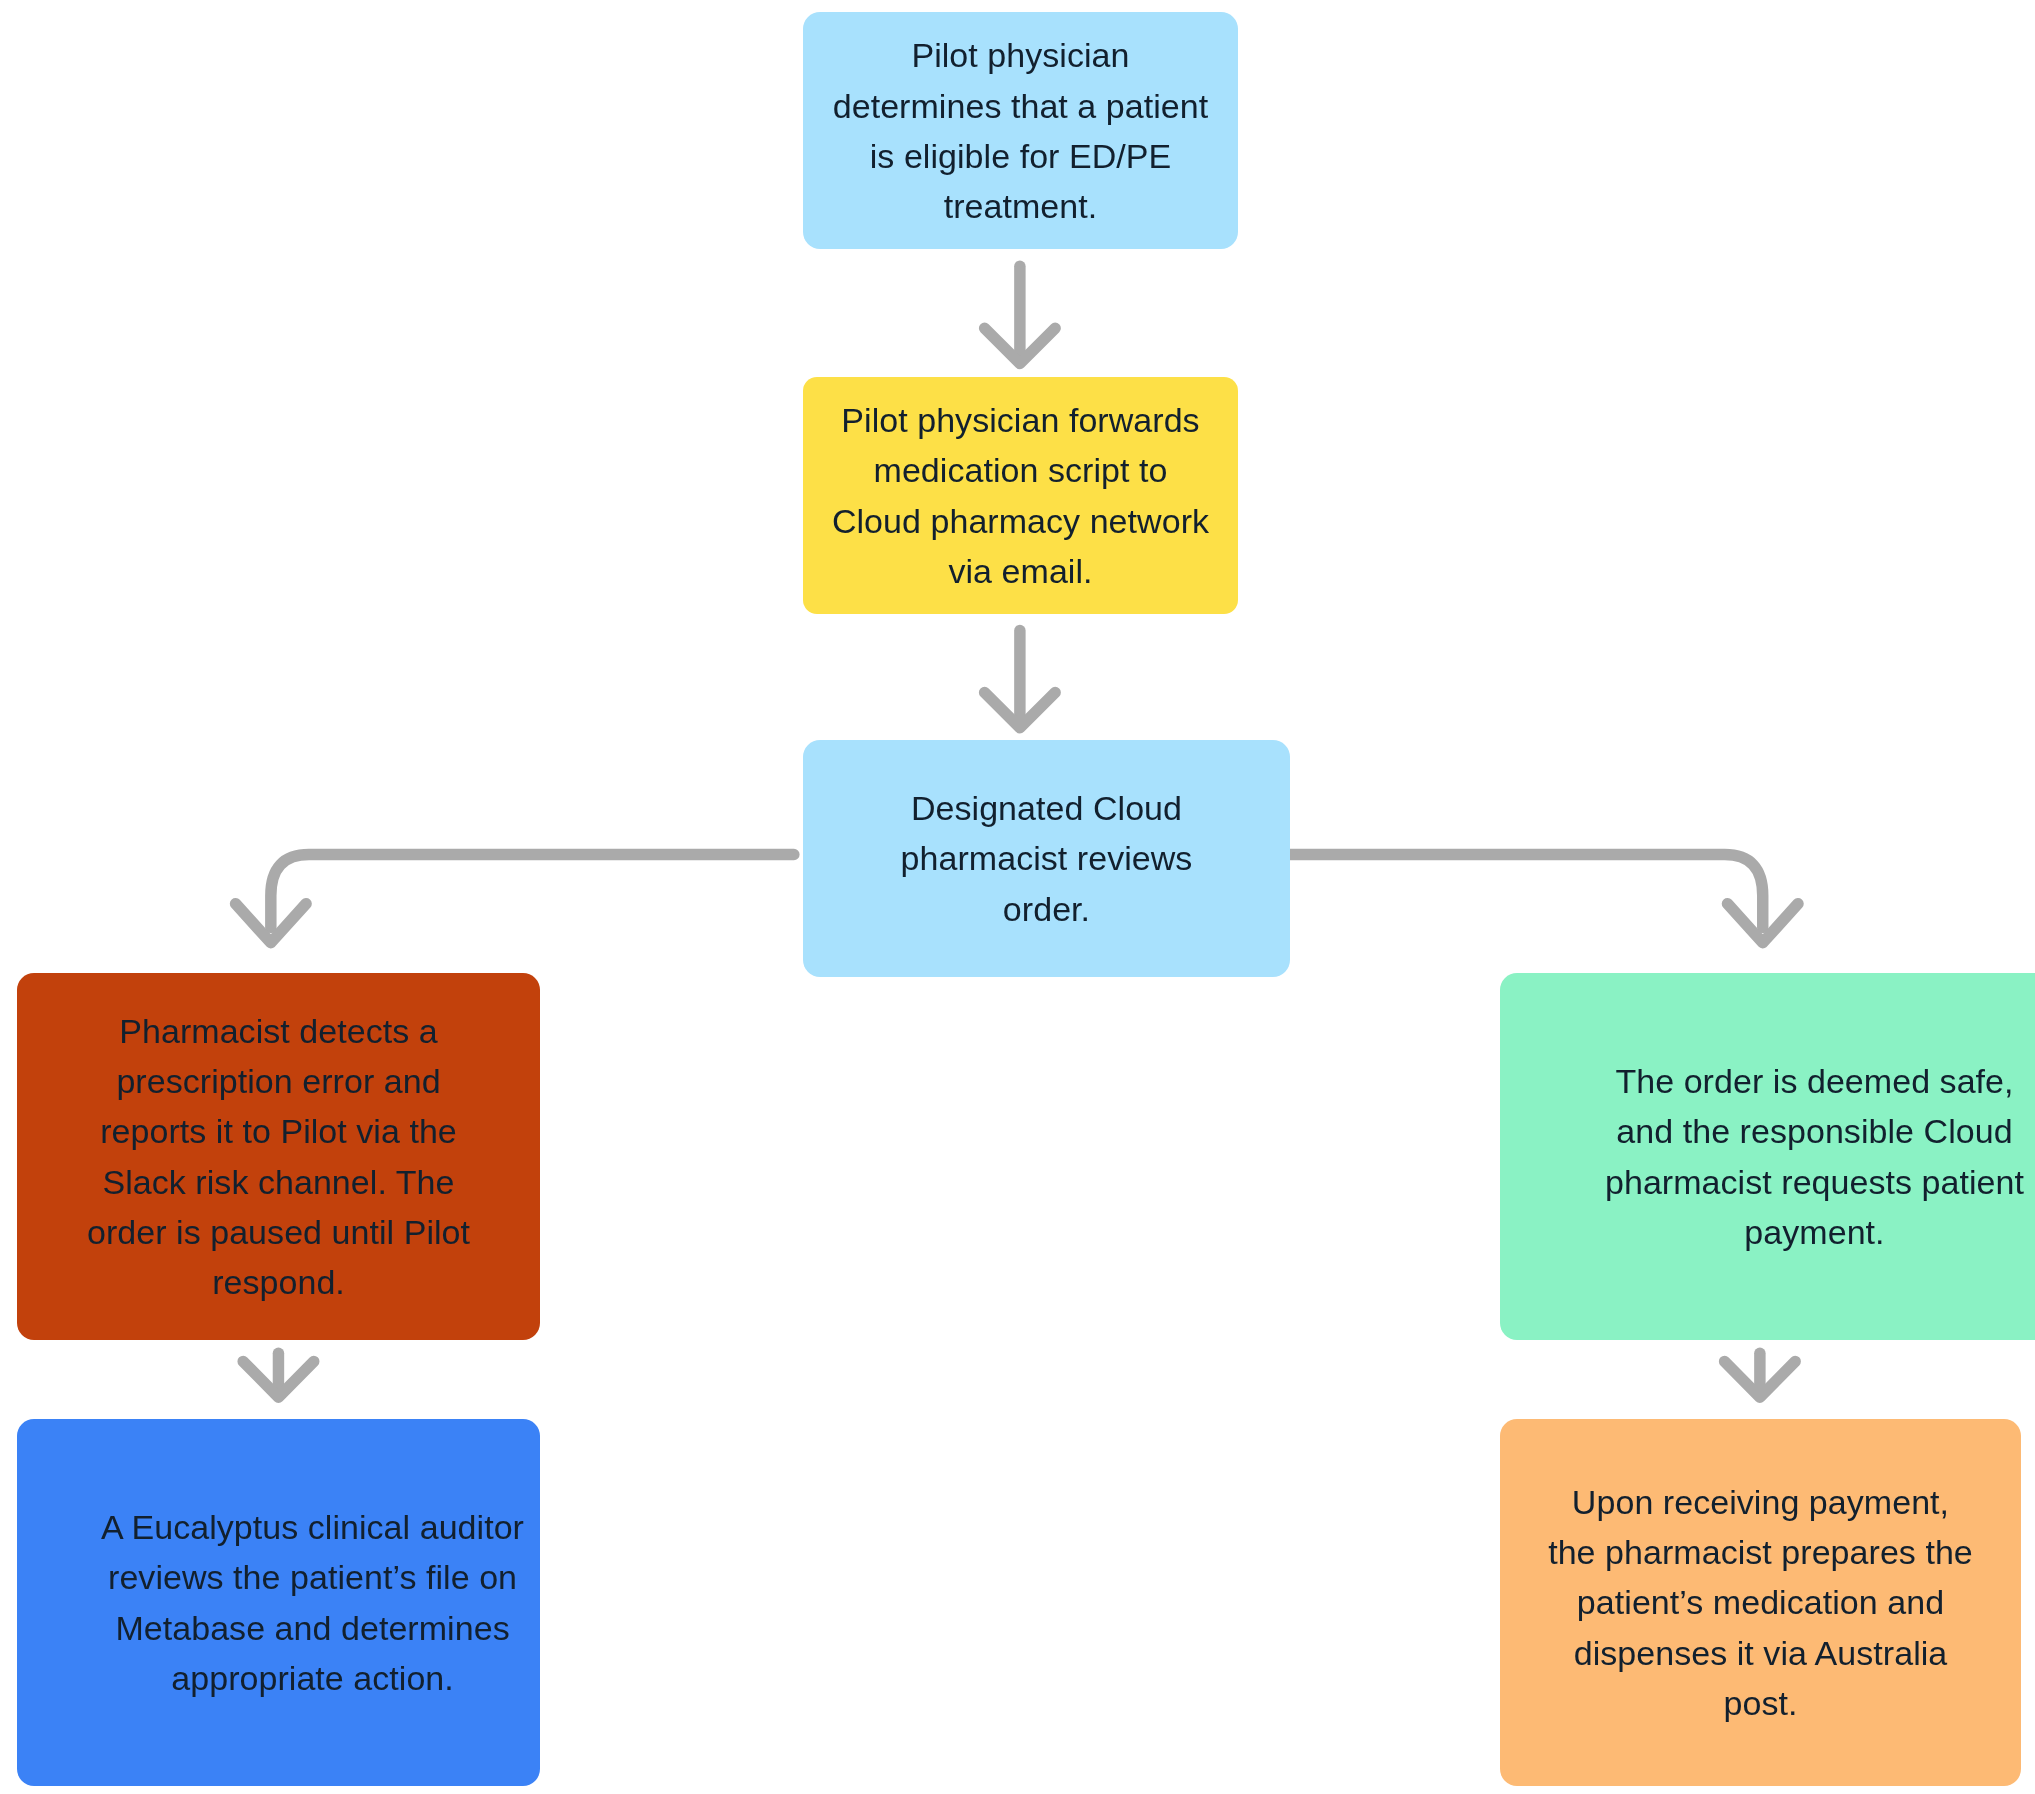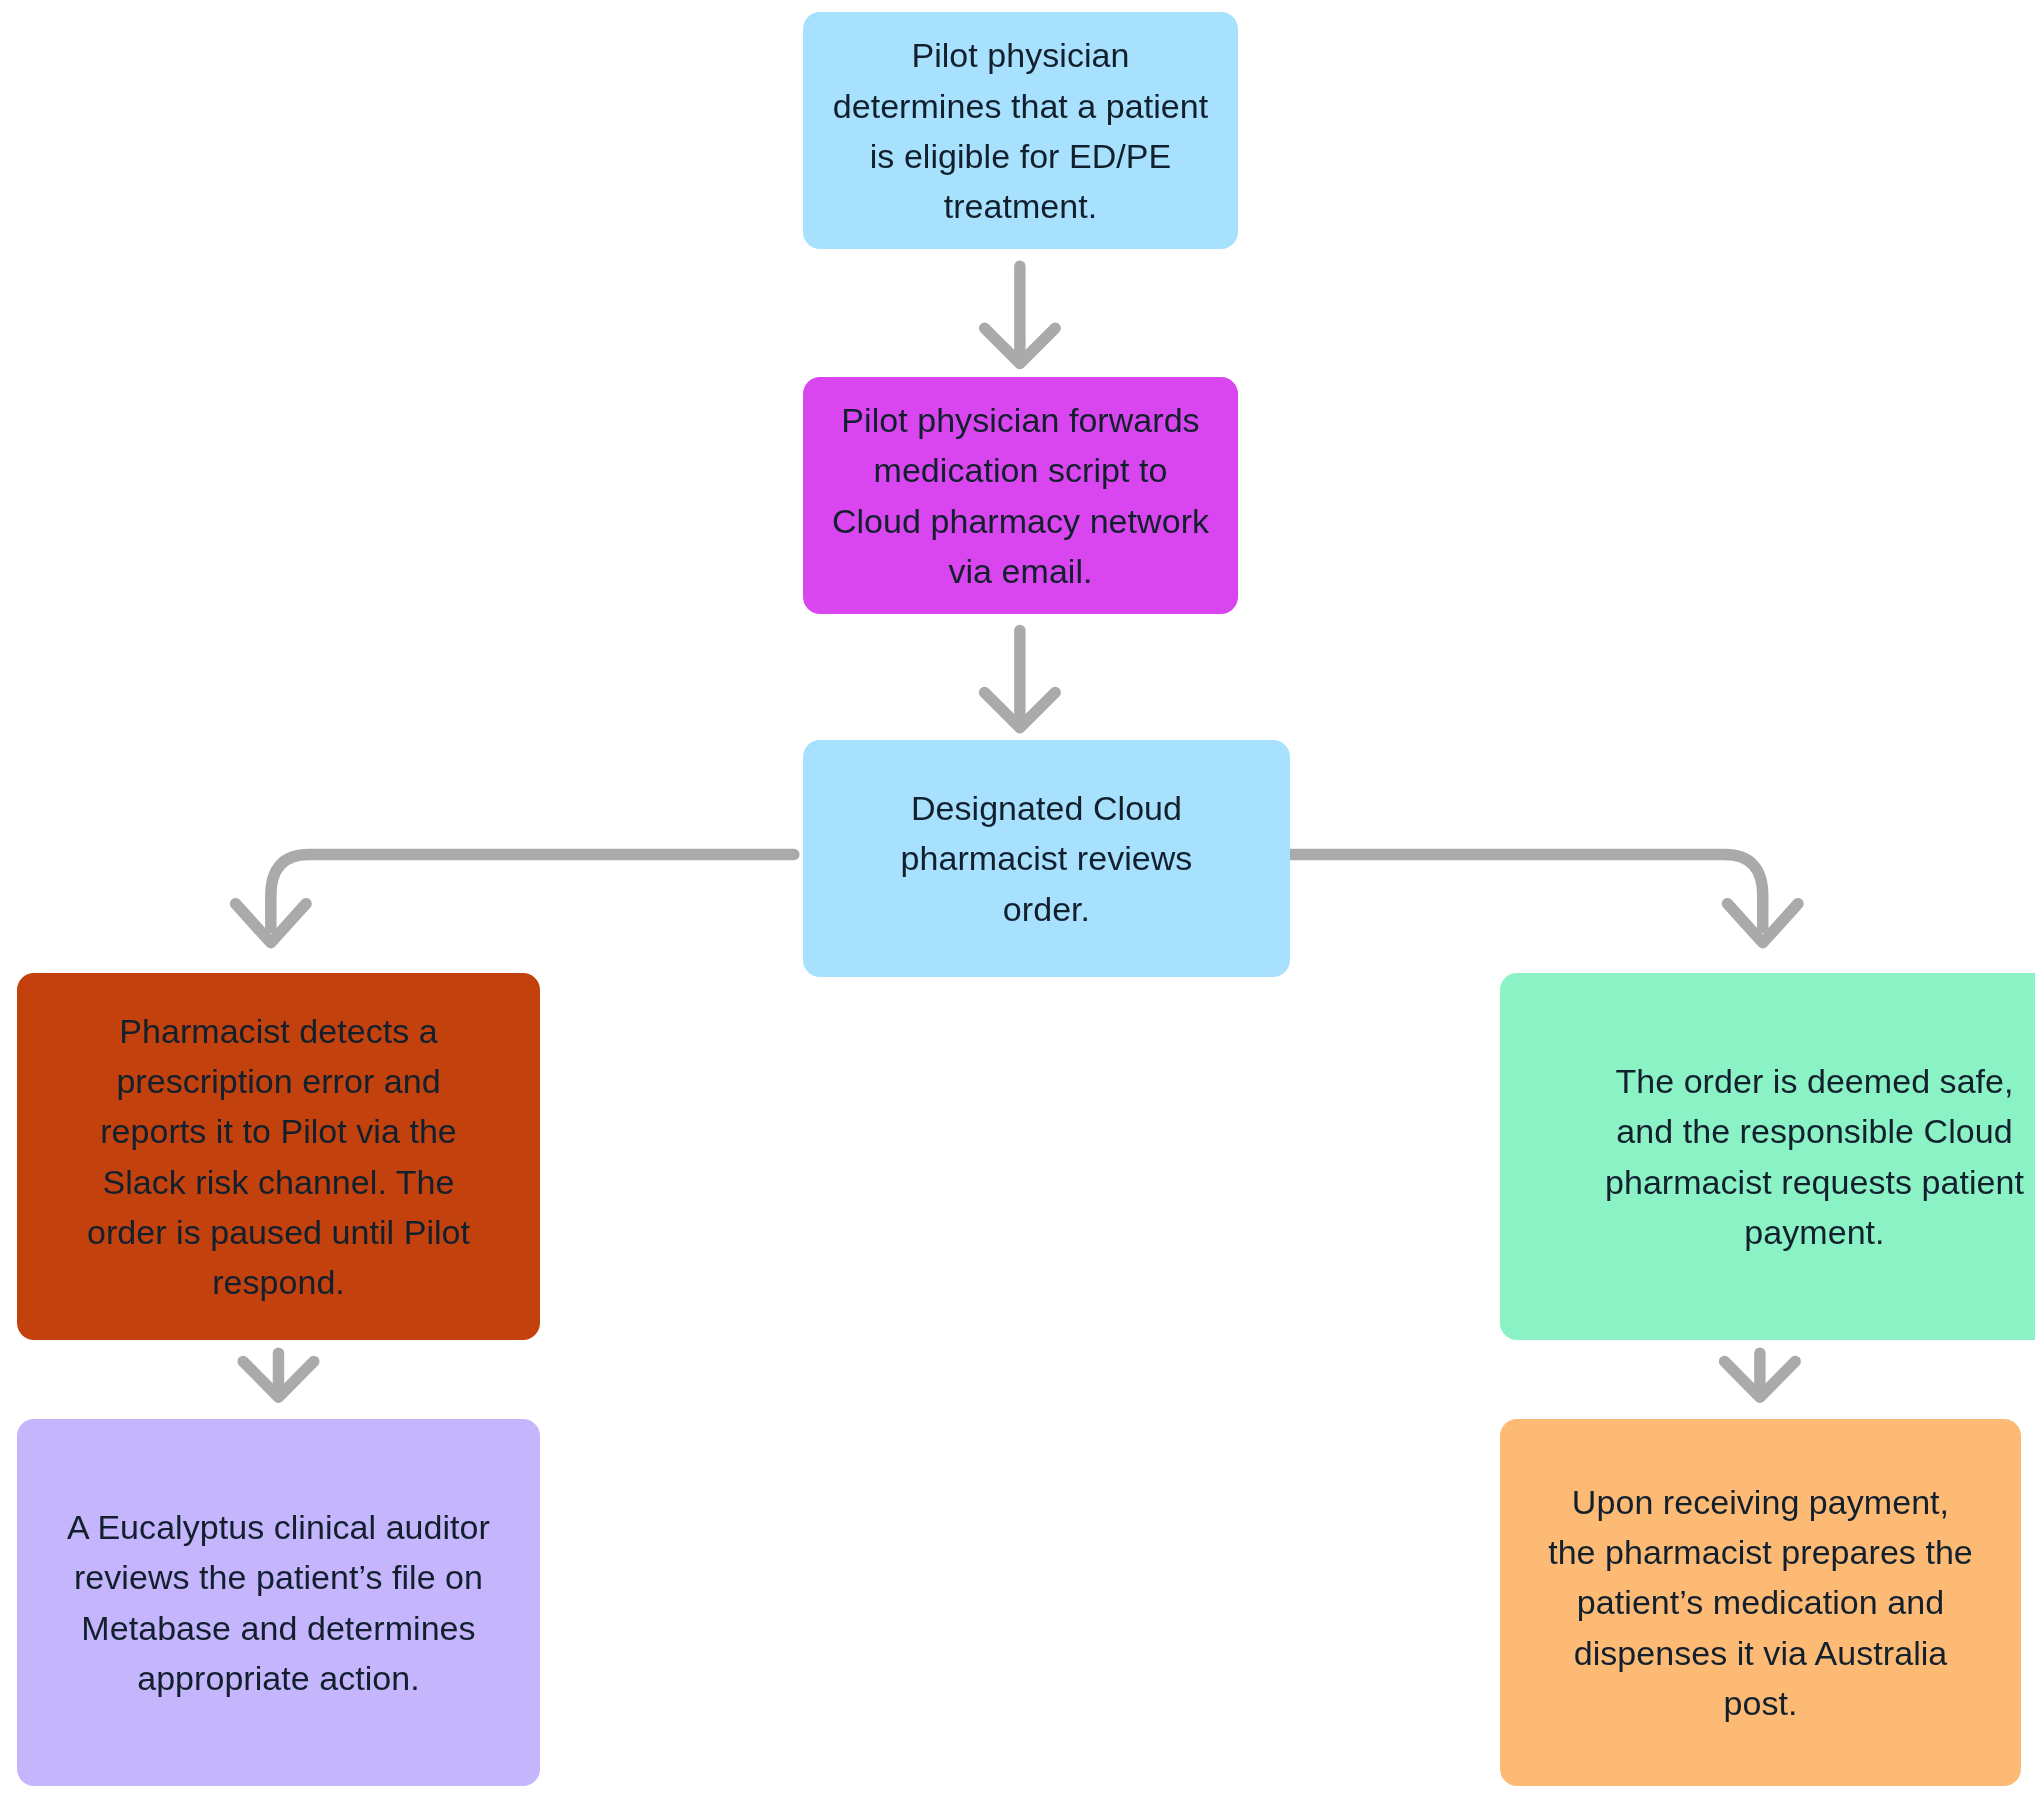--- a/index.html
+++ b/index.html
@@ -91,21 +91,21 @@
     </g>
   </svg>
 
   <div class="node" id="node-eligibility" style="background:#a8e1fd;">
     <div class="label">Pilot physician
 determines that a patient
 is eligible for ED/PE
 treatment.</div>
   </div>
 
-  <div class="node" id="node-forward-script" style="background:#d946ef;">
+  <div class="node" id="node-forward-script" style="background:#fde047;border-radius:14px;">
     <div class="label">Pilot physician forwards
 medication script to
 Cloud pharmacy network
 via email.</div>
   </div>
 
   <div class="node" id="node-review-order" style="background:#a8e1fd;">
     <div class="label">Designated Cloud
 pharmacist reviews
 order.</div>
@@ -113,21 +113,21 @@
 
   <div class="node" id="node-error-detect" style="background:#c2410c;">
     <div class="label">Pharmacist detects a
 prescription error and
 reports it to Pilot via the
 Slack risk channel. The
 order is paused until Pilot
 respond.</div>
   </div>
 
-  <div class="node" id="node-audit-review" style="background:#c4b5fd;">
+  <div class="node" id="node-audit-review" style="background:#3b82f6;justify-content:flex-end;">
     <div class="label">A Eucalyptus clinical auditor
 reviews the patient’s file on
 Metabase and determines
 appropriate action.</div>
   </div>
 
   <div class="node" id="node-order-safe" style="background:#8af2c4;">
     <div class="label">The order is deemed safe,
 and the responsible Cloud
 pharmacist requests patient

